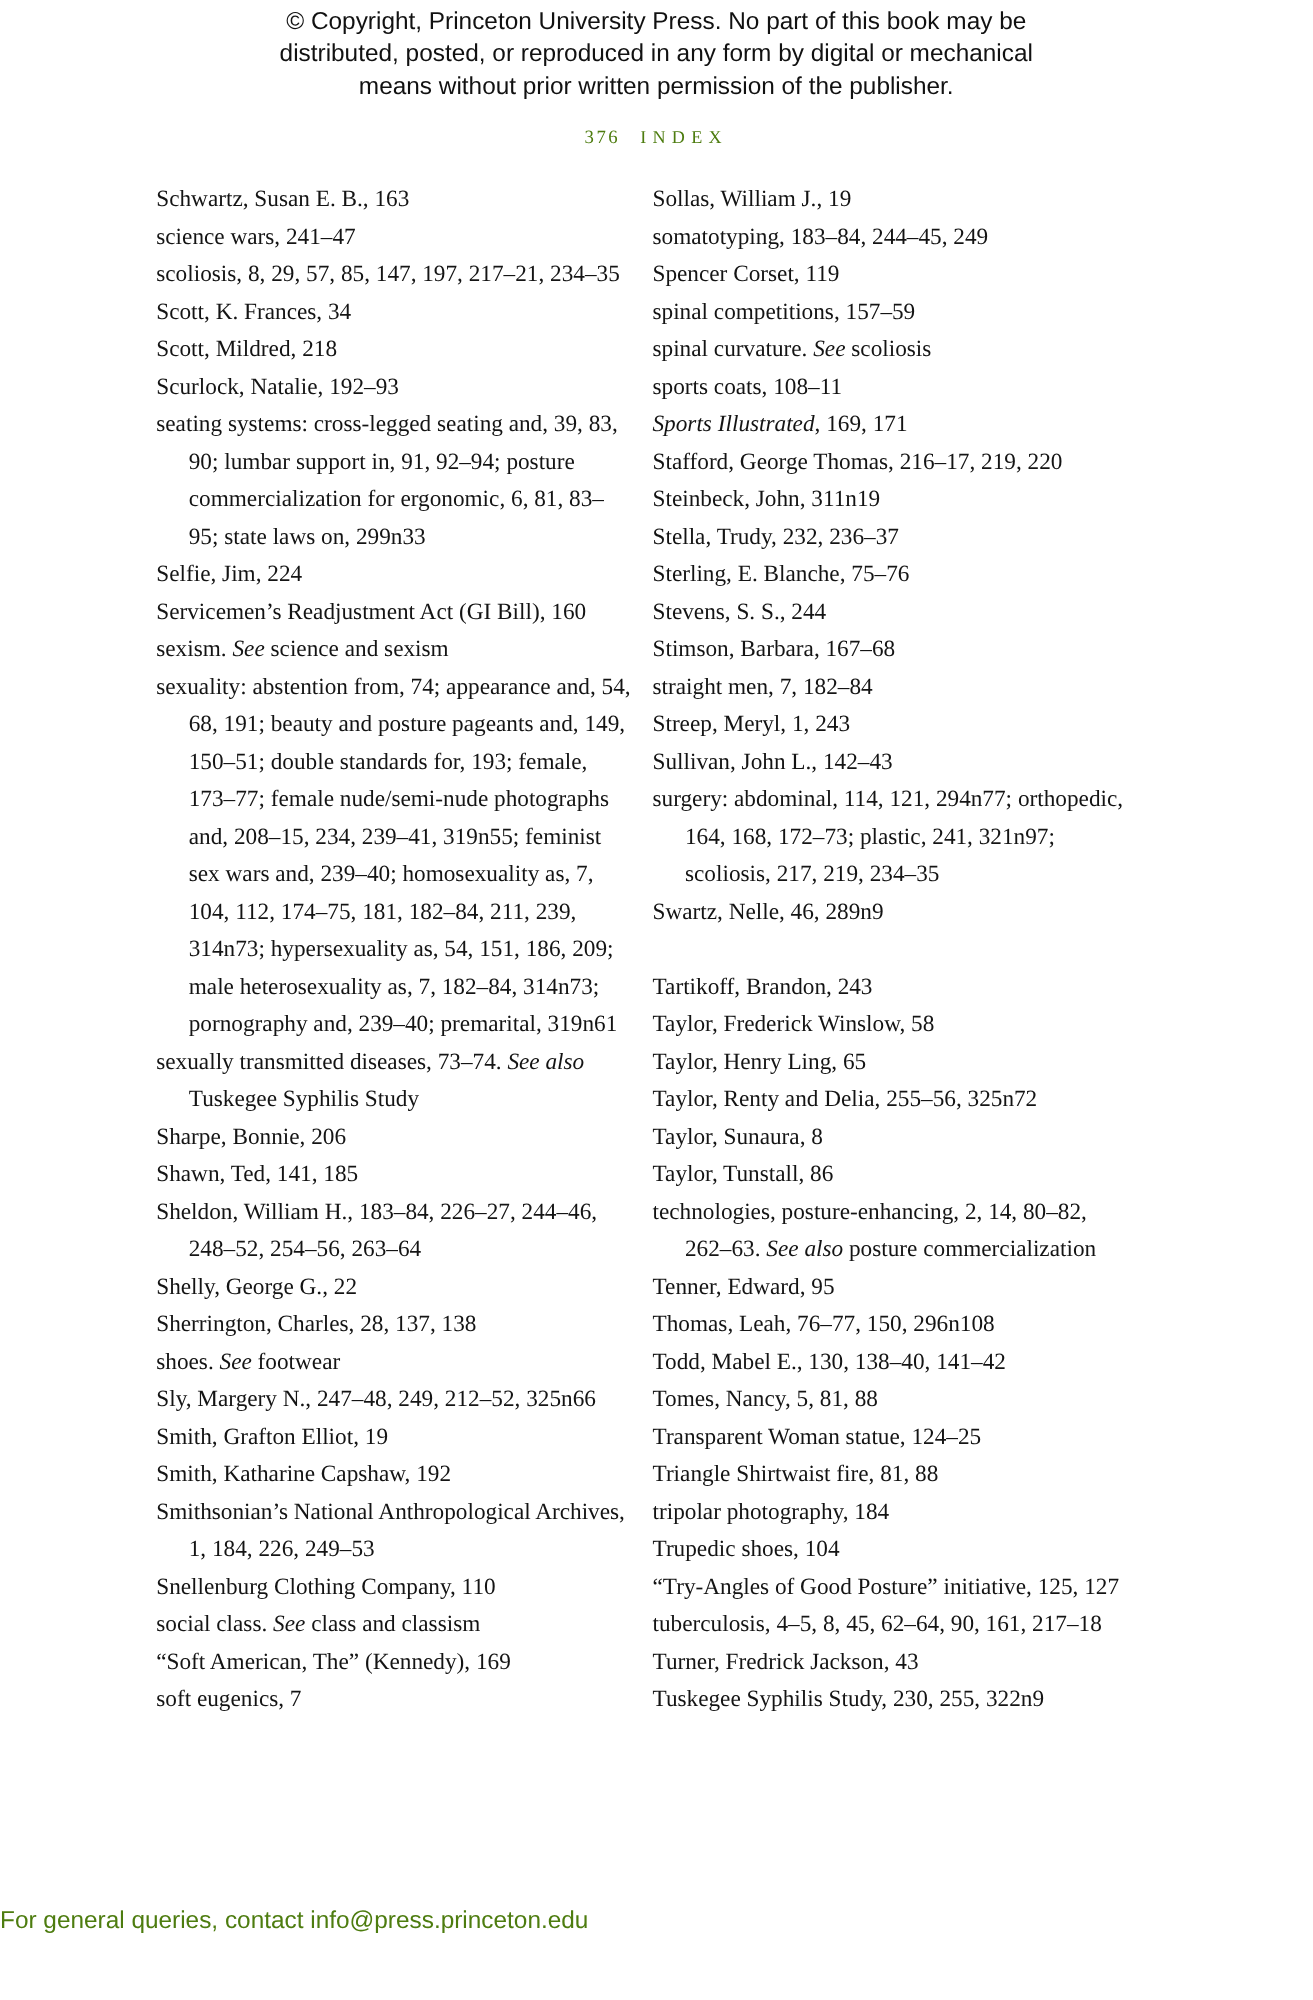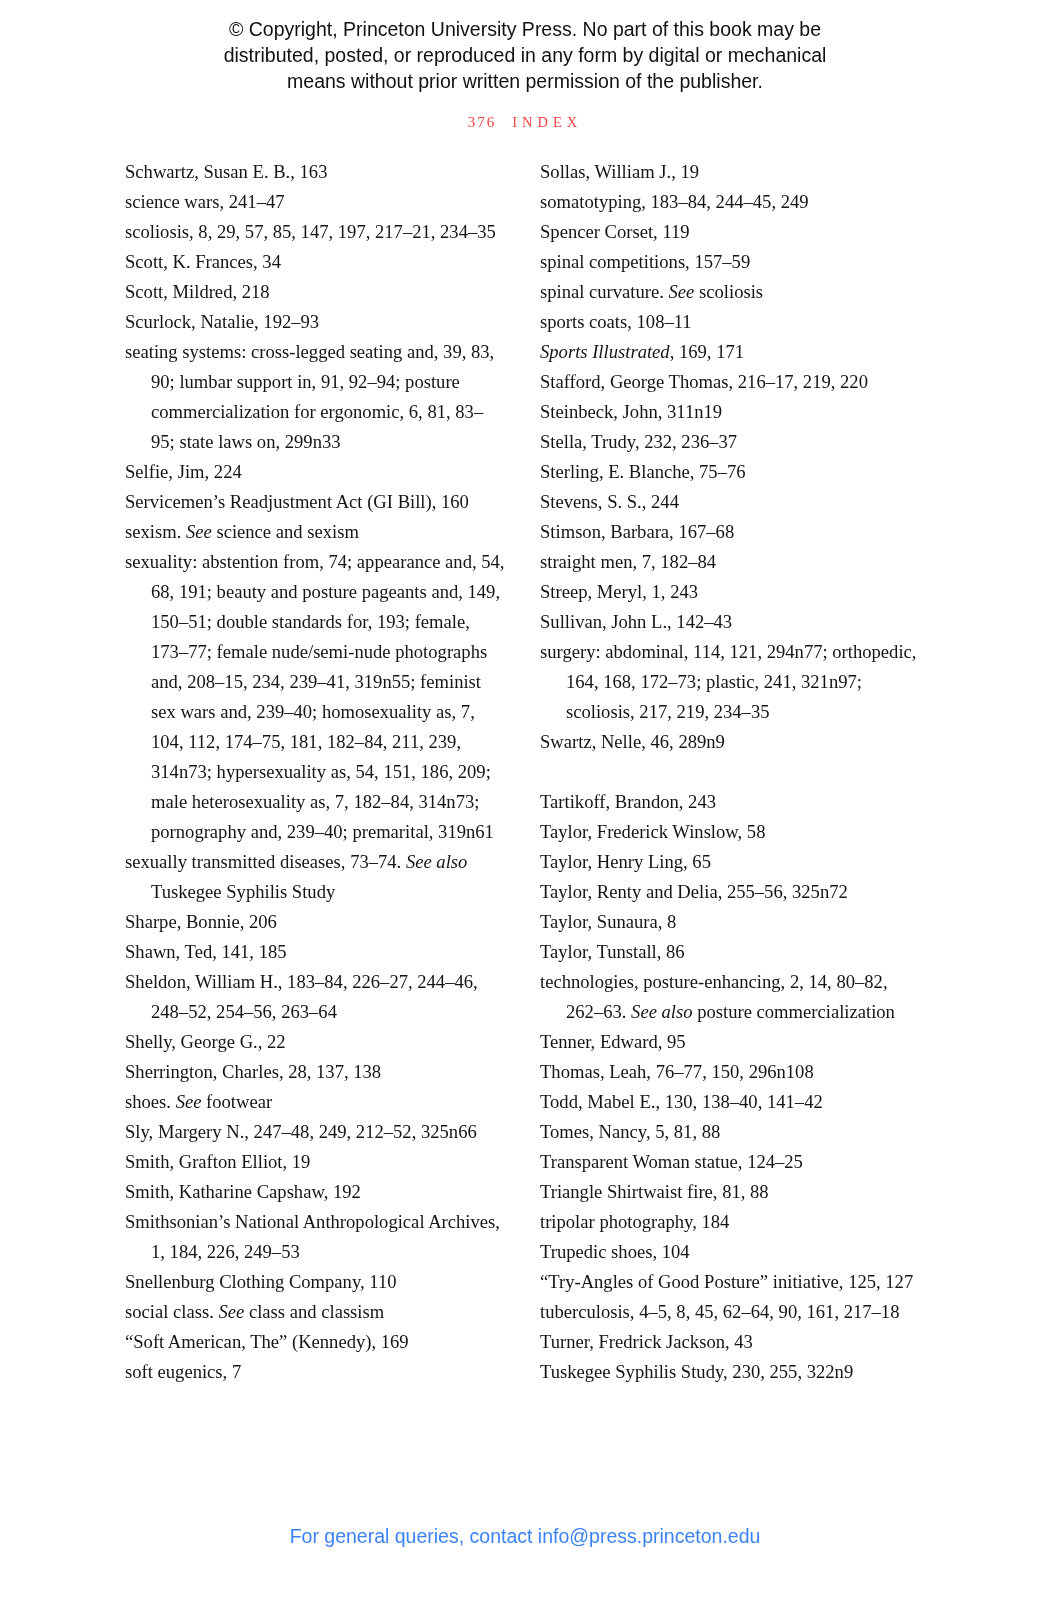--- a/index.html
+++ b/index.html
@@ -12,43 +12,43 @@
     height: 1600px;
     position: relative;
     color: #171717;
     -webkit-font-smoothing: antialiased;
   }
   .copyright-block {
     font-family: "Liberation Sans", sans-serif;
     font-size: 19.5px;
     line-height: 26px;
     text-align: center;
-    padding-top: 16px;
+    padding-top: 4px;
     color: #111111;
   }
   .page-header {
     font-family: "Liberation Serif", serif;
     text-align: center;
     margin-top: 20px;
     font-size: 15px;
-    color: #ef4444;
+    color: #4d7c0f;
   }
   .page-number {
     letter-spacing: 2px;
     margin-right: 16px;
   }
   .index-label {
     letter-spacing: 5px;
     font-variant: small-caps;
     text-transform: uppercase;
     font-size: 14.5px;
   }
   .columns {
     display: flex;
-    gap: 34px;
+    gap: 16px;
     padding-left: 125px;
     padding-right: 125px;
     margin-top: 26px;
     font-family: "Liberation Serif", serif;
     font-size: 18.6px;
     line-height: 30px;
     color: #141414;
   }
   .col {
     width: 381px;
@@ -61,24 +61,24 @@
     font-style: italic;
   }
   .entry-spacer {
     height: 30px;
   }
   .footer {
     position: absolute;
     left: 0;
     right: 0;
     bottom: 52px;
-    text-align: center;
+    text-align: left;
     font-family: "Liberation Sans", sans-serif;
     font-size: 19.5px;
-    color: #3b82f6;
+    color: #4d7c0f;
   }
 </style>
 </head>
 <body>
 
 <div class="copyright-block" id="copyright-block">
     <div>© Copyright, Princeton University Press. No part of this book may be</div>
     <div>distributed, posted, or reproduced in any form by digital or mechanical</div>
     <div>means without prior written permission of the publisher.</div>
   </div>

